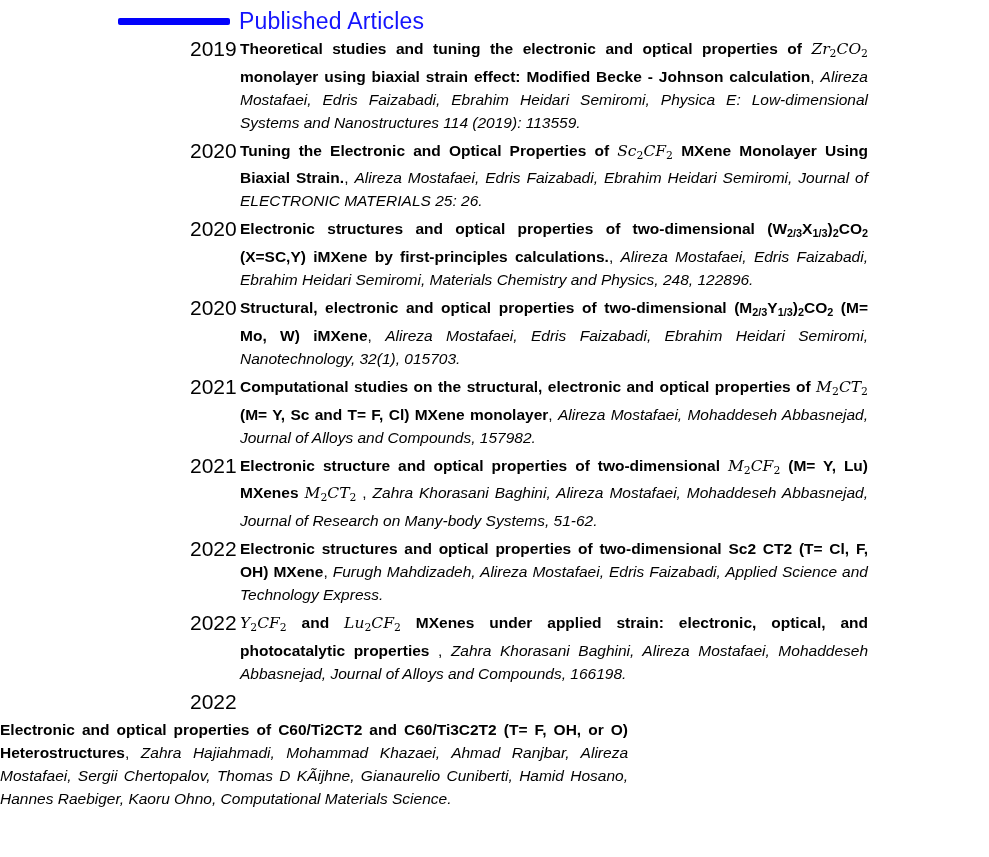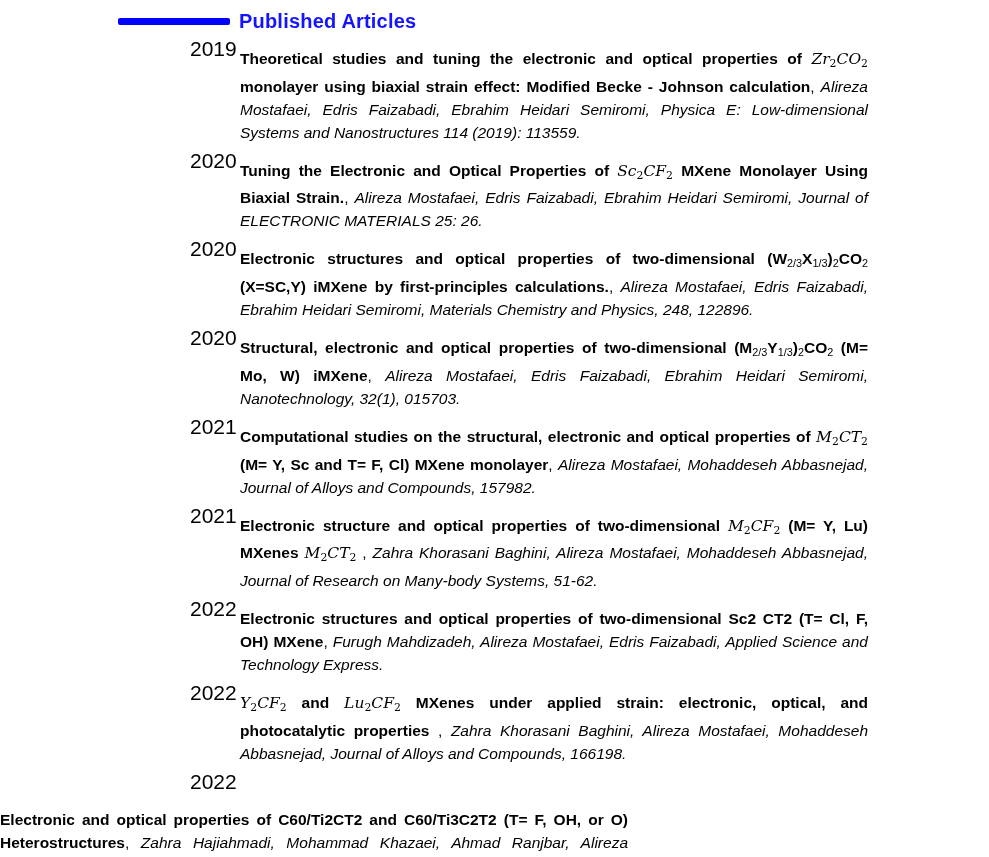--- a/index.html
+++ b/index.html
@@ -21,22 +21,22 @@
     height: 26px;
   }
   .section-rule {
     width: 112px;
     height: 7px;
     border-radius: 2px;
     margin-right: 9px;
     flex: none;
   }
   .section-title {
-    font-size: 20px;
-    font-weight: bold;
+    font-size: 23px;
+    font-weight: normal;
     letter-spacing: 0.2px;
     white-space: nowrap;
   }
 
   .pub-list { margin-top: 11px; }
   .pub-row {
     display: flex;
     margin-bottom: 5px;
   }
   .pub-year {
@@ -45,35 +45,34 @@
     width: 50px;
     font-size: 21px;
     line-height: 23px;
   }
   .pub-text {
     flex: none;
     width: 628px;
     font-size: 15.5px;
     line-height: 23px;
     text-align: justify;
-    margin-top: 10px;
   }
 
   
   .seg-b { font-weight: bold; }
   .seg-r { font-weight: normal; }
   .seg-i { font-style: italic; }
   .seg-m {
     font-family: "DejaVu Serif", serif;
     font-style: italic;
   }
   .seg-sub {
     font-size: 0.7em;
     vertical-align: -0.25em;
-    font-weight: normal;
+    font-weight: bold;
   }
   .seg-msub {
     font-family: "DejaVu Serif", serif;
     font-size: 0.7em;
     vertical-align: -0.25em;
     font-style: normal;
   }
 </style>
 </head>
 <body>

